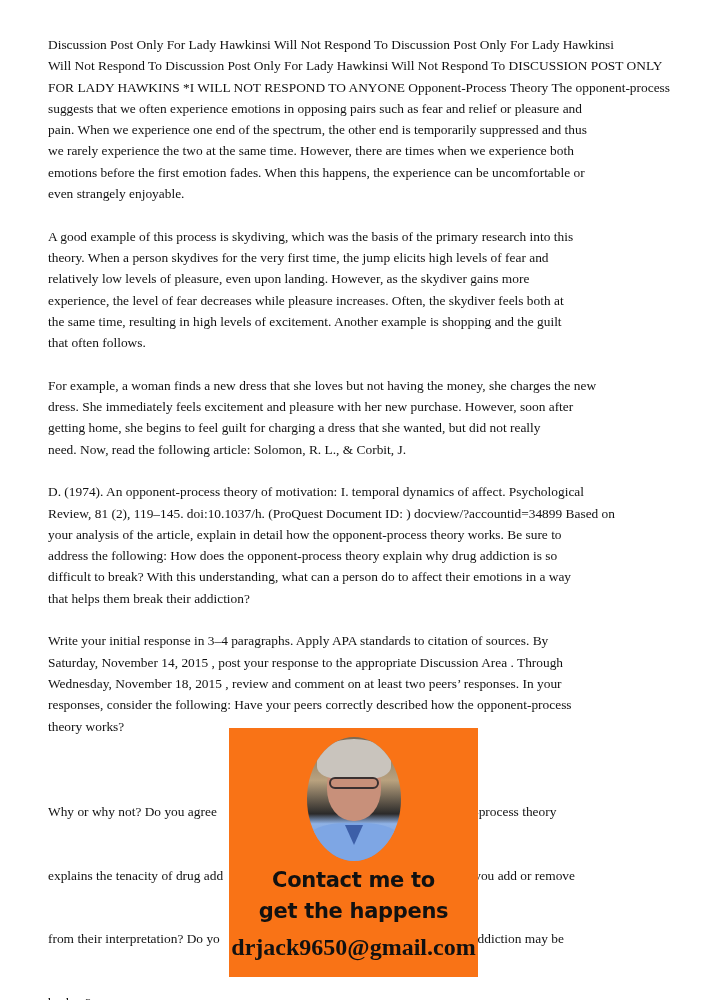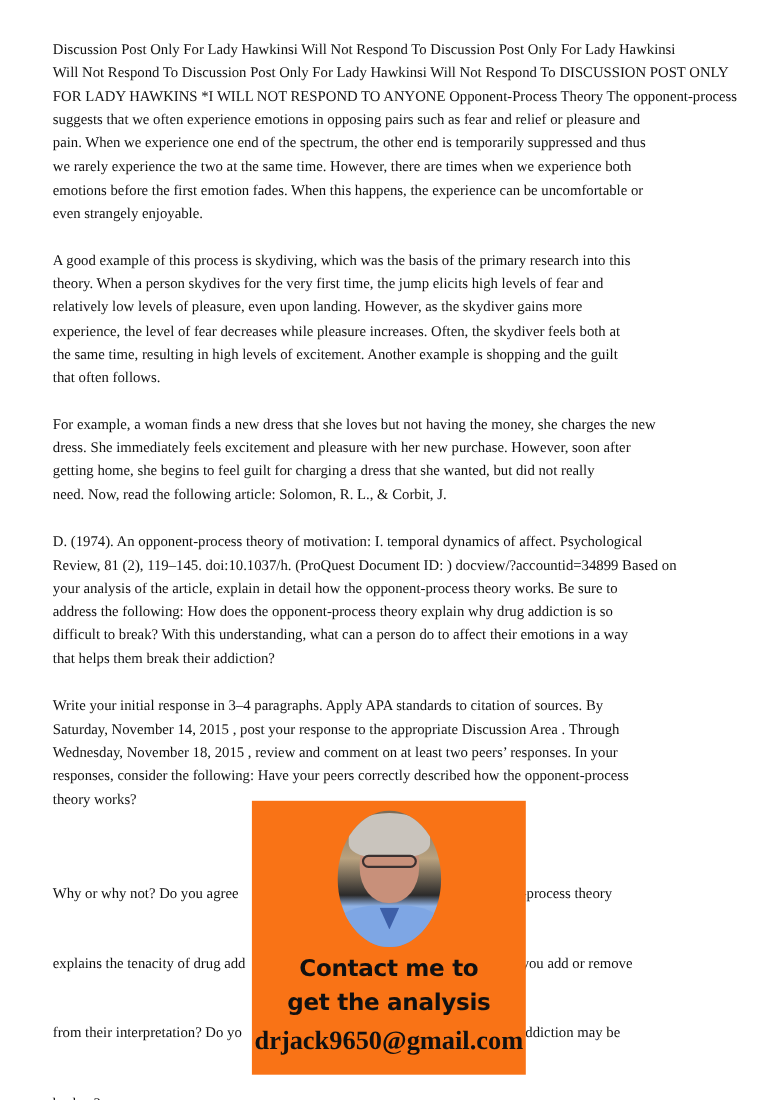--- a/index.html
+++ b/index.html
@@ -93,15 +93,15 @@
 
 <div class="promo">
   <div class="avatar">
     <div class="shirt"></div>
     <div class="collar"></div>
     <div class="face"></div>
     <div class="hair"></div>
     <div class="glasses"></div>
   </div>
   <div class="promo-line promo-l1">Contact me to</div>
-  <div class="promo-line promo-l2">get the analysis</div>
+  <div class="promo-line promo-l2">get the happens</div>
   <div class="promo-email">drjack9650@gmail.com</div>
 </div>
 
 </body></html>

